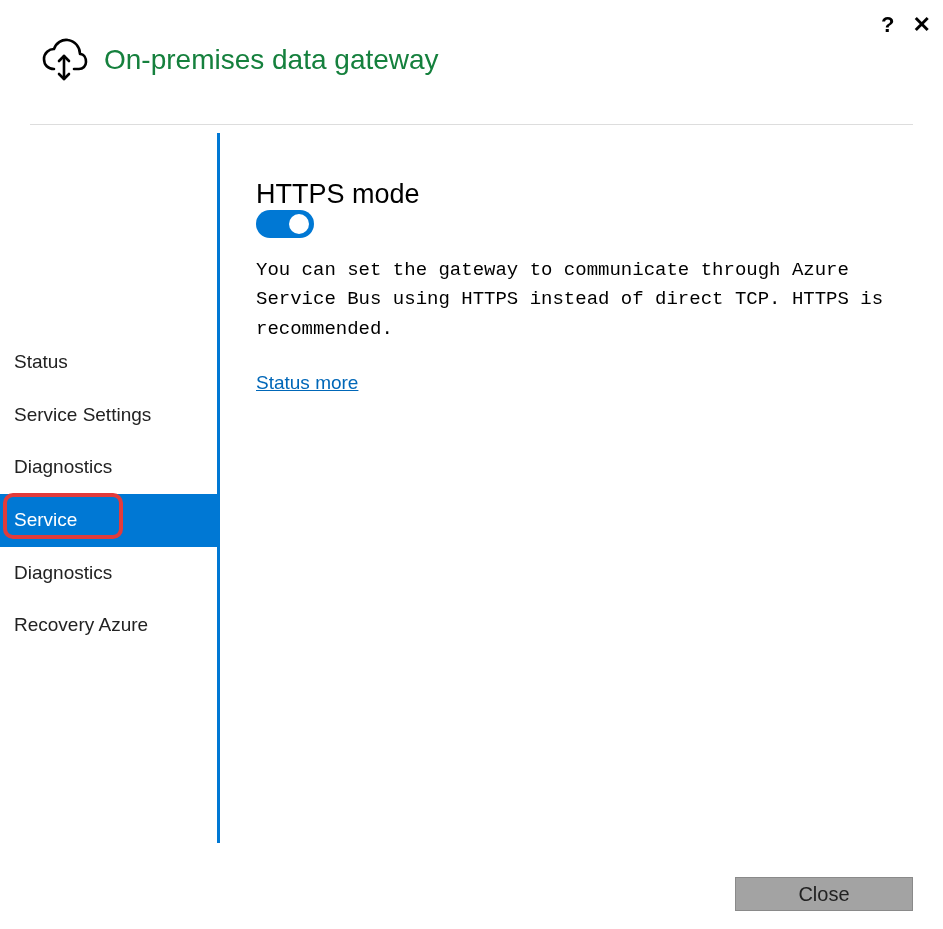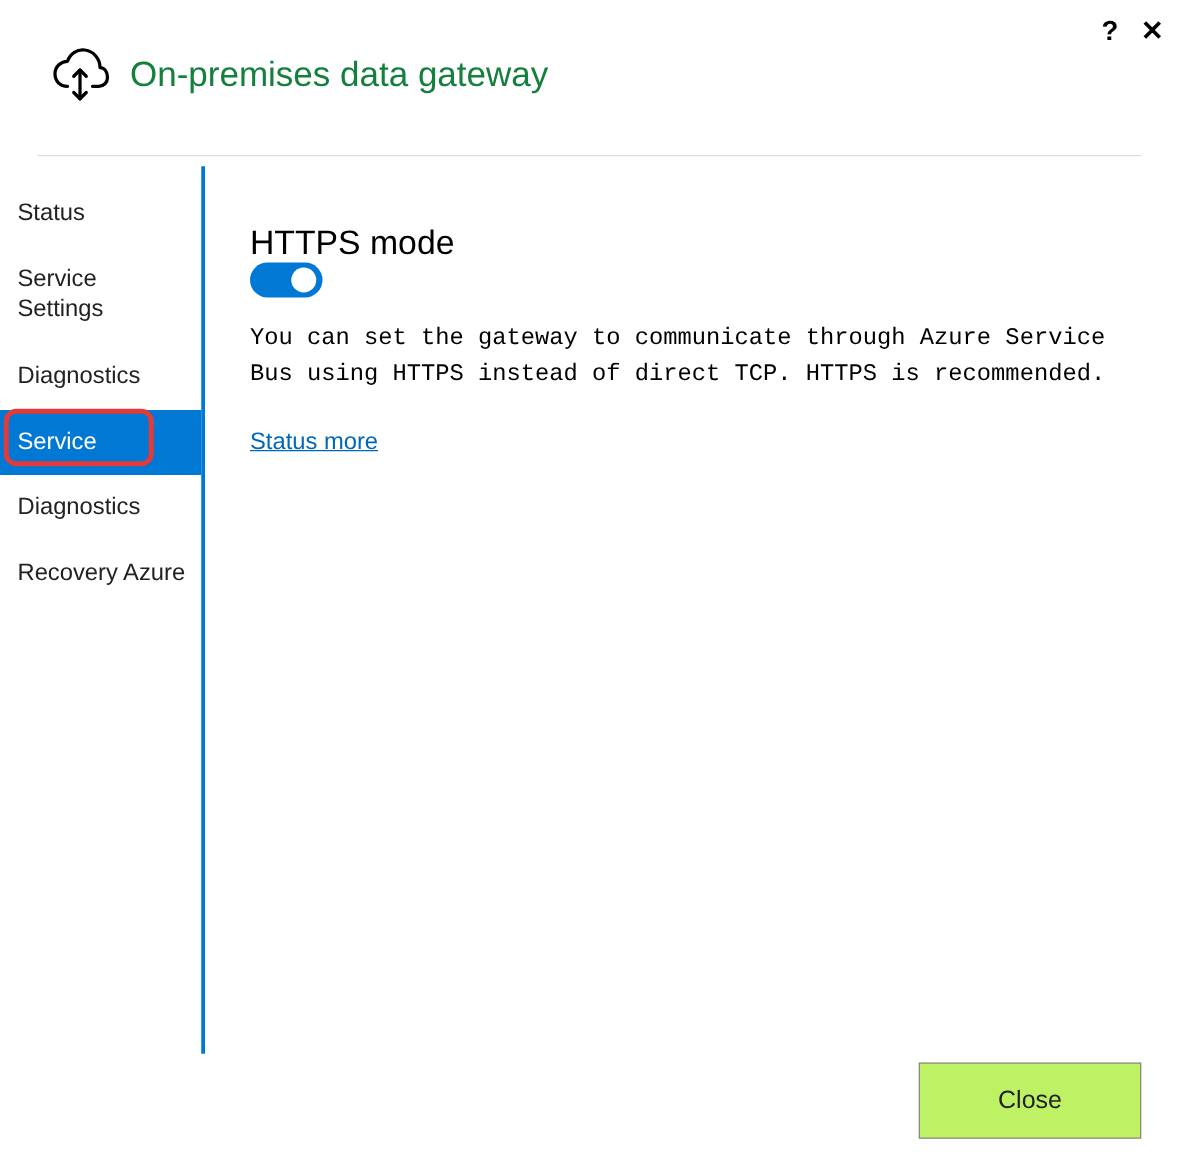--- a/index.html
+++ b/index.html
@@ -49,26 +49,27 @@
     .divider {
       height: 1px;
       background: #ddd;
       margin: 0 30px 0 30px;
     }
     .body {
       display: flex;
       margin-top: 8px;
     }
     .sidebar {
-      width: 164px;
+      width: 220px;
       display: flex;
       flex-direction: column;
       border-right: 3px solid #0078d4;
       height: 710px;
       padding-top: 12px;
+      justify-content: center;
     }
     .sidebar-item {
       font-size: 19px;
       color: #222;
       padding: 14px 12px 14px 14px;
       cursor: pointer;
       line-height: 1.3;
       position: relative;
     }
     .sidebar-item.active {
@@ -132,22 +133,22 @@
       margin-top: 28px;
       cursor: pointer;
     }
     .footer {
       position: absolute;
       bottom: 18px;
       right: 30px;
     }
     .close-button {
       width: 178px;
-      height: 61px;
-      background: #bef264;
+      height: 34px;
+      background: #a3a3a3;
       border: 1px solid #8a8a8a;
       font-size: 20px;
       font-family: inherit;
       color: #222;
       cursor: pointer;
       margin-top: 36px;
     }
     .cloud-icon svg {
       width: 48px;
       height: 48px;

